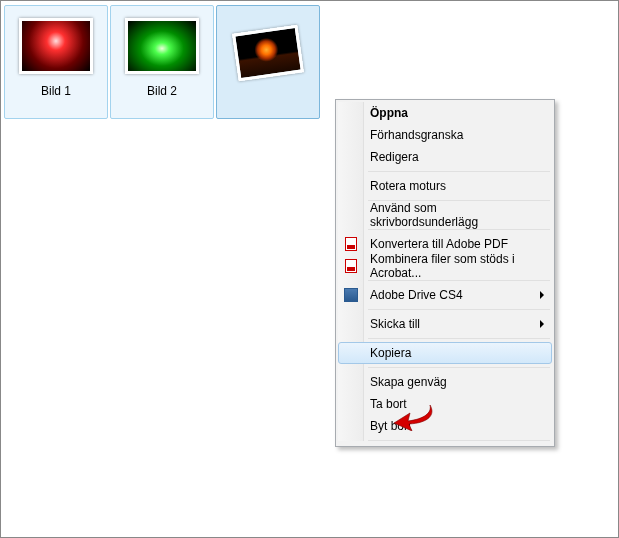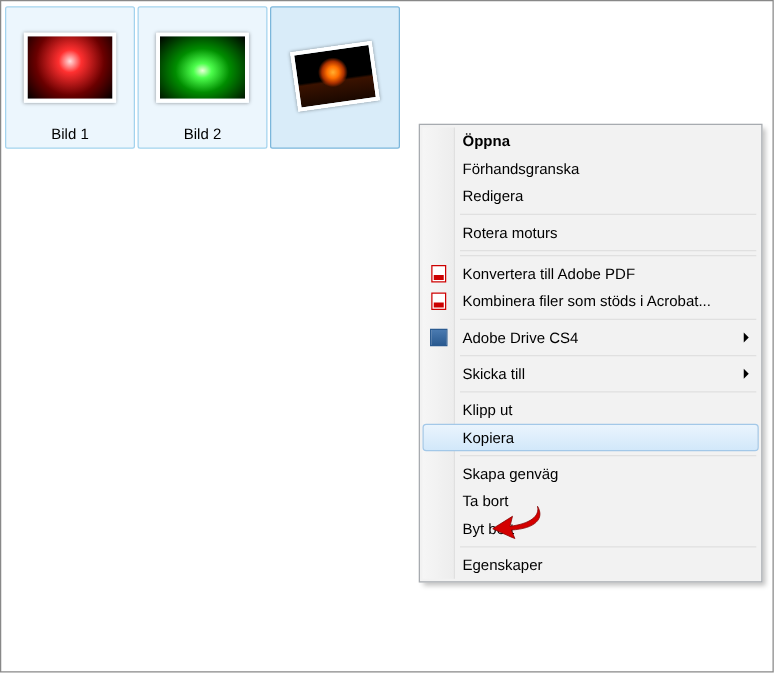--- a/index.html
+++ b/index.html
@@ -24,21 +24,21 @@
     width: 104px;
     height: 114px;
     margin: 0 1px;
     border: 1px solid #a3d3ee;
     background: #ecf6fd;
     border-radius: 2px;
     display: flex;
     flex-direction: column;
     align-items: center;
     justify-content: flex-start;
-    padding: 6px 4px 4px 4px;
+    padding: 6px 4px 20px 4px;
     cursor: default;
   }
   .thumb-img-wrap {
     flex: 1;
     display: flex;
     align-items: center;
     justify-content: center;
   }
   .thumb-img {
     border: 3px solid #fff;
@@ -76,21 +76,21 @@
     width: 66px; height: 48px;
     background:
       radial-gradient(circle at 48% 42%, #ffb030 0%, #ff7000 12%, #aa3000 22%, transparent 30%),
       linear-gradient(#000 0%, #000 55%, #3a1200 60%, #1a0800 100%);
   }
 
   .context-menu {
     position: absolute;
     top: 98px;
     left: 334px;
-    width: 275px;
+    width: 220px;
     background: #f2f2f2;
     border: 1px solid #a7abb0;
     box-shadow: 3px 3px 4px rgba(0,0,0,0.25);
     padding: 2px;
     font-size: 12px;
   }
   .menu-inner {
     position: relative;
   }
   .icon-col {
@@ -216,20 +216,23 @@
     </div>
 
     <div class="menu-sep"></div>
 
     <div class="menu-item">
       <span>Rotera moturs</span>
     </div>
 
     <div class="menu-sep"></div>
 
+    <div class="menu-item">
+      <span>Använd som skrivbordsunderlägg</span>
+    </div>
 
     <div class="menu-sep"></div>
 
     <div class="menu-item">
       <span class="menu-icon">
           <span class="pdf-ico"></span>
         </span>
       <span>Konvertera till Adobe PDF</span>
     </div>
     <div class="menu-item">
@@ -251,43 +254,37 @@
 
     <div class="menu-sep"></div>
 
     <div class="menu-item">
       <span>Skicka till</span>
       <span class="arrow"></span>
     </div>
 
     <div class="menu-sep"></div>
 
-    <div class="menu-item">
-      <span>Klipp ut</span>
-    </div>
     <div class="menu-item highlight">
       <span>Kopiera</span>
     </div>
 
     <div class="menu-sep"></div>
 
     <div class="menu-item">
       <span>Skapa genväg</span>
     </div>
     <div class="menu-item">
       <span>Ta bort</span>
     </div>
     <div class="menu-item">
       <span>Byt bort</span>
     </div>
 
     <div class="menu-sep"></div>
 
-    <div class="menu-item">
-      <span>Egenskaper</span>
-    </div>
 
     <svg class="red-arrow" viewBox="0 0 40 28">
       <path d="M 36 2 C 38 10 30 16 14 18 L 16 10 L 0 20 L 18 28 L 15 21 C 34 20 42 12 36 2 Z" fill="#d40000" stroke="#800000" stroke-width="0.6"></path>
     </svg>
 
   </div>
 </div>
 
 </body></html>

